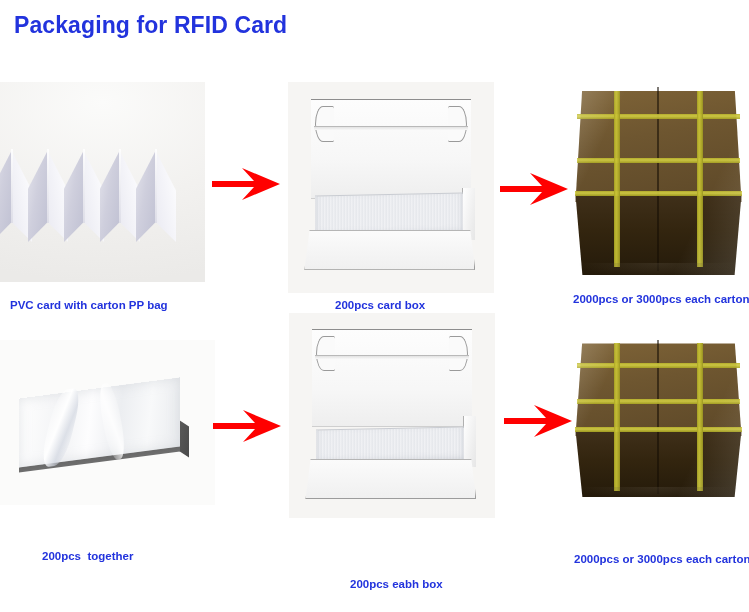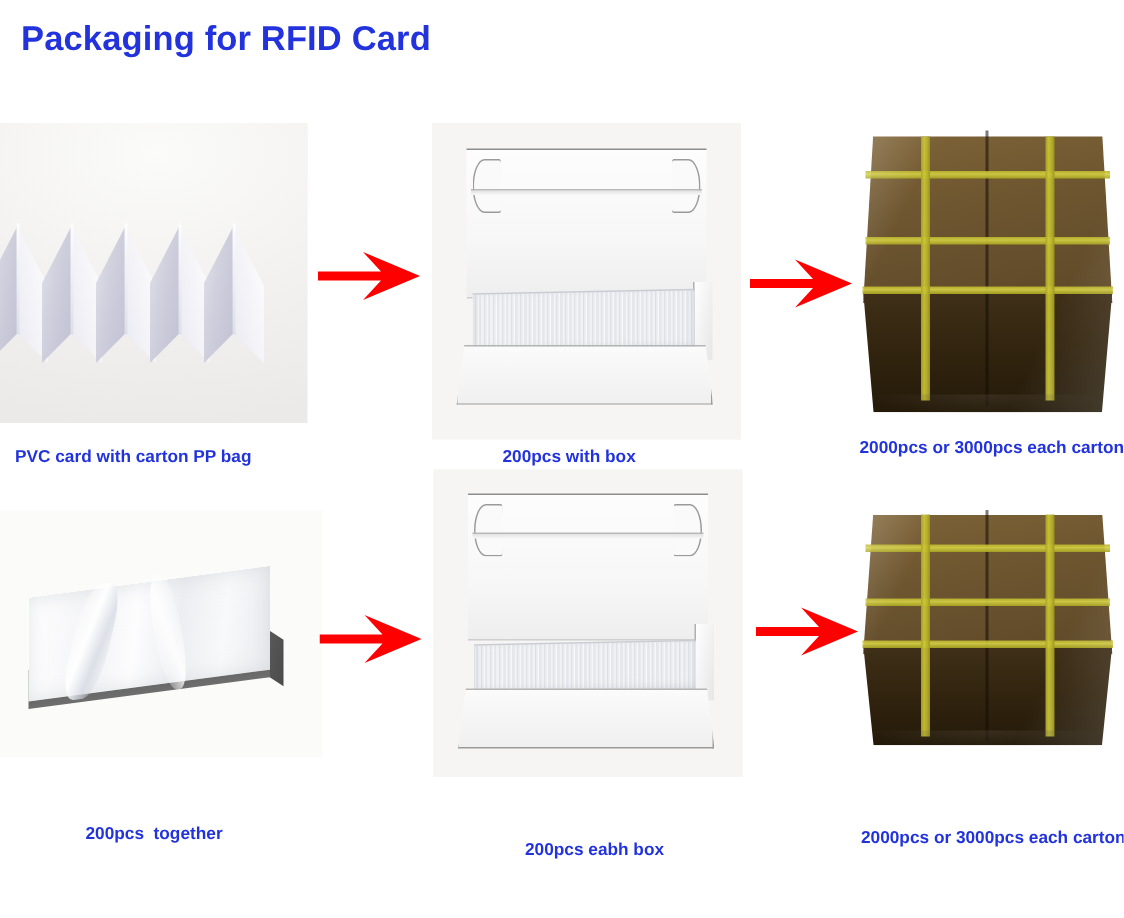--- a/index.html
+++ b/index.html
@@ -293,21 +293,21 @@
     <div class="strap h" style="left:3%; top:39%; width:94%; height:5px;"></div>
     <div class="strap h" style="left:2%; top:56%; width:96%; height:5px;"></div>
     <div class="strap" style="left:24%; top:4%; width:6px; height:92%;"></div>
     <div class="strap" style="left:72%; top:4%; width:6px; height:92%;"></div>
     <div class="carton-gloss"></div>
     <div class="carton-shadow"></div>
   </div>
 </div>
 
 <div class="caption" style="left:10px; top:298px;">PVC card with carton PP bag</div>
-<div class="caption" style="left:335px; top:298px;">200pcs with box</div>
+<div class="caption" style="left:335px; top:298px;">200pcs card box</div>
 <div class="caption" style="left:573px; top:292px;">2000pcs or 3000pcs each carton</div>
 
 <div class="photo" style="left:0px; top:340px; width:215px; height:165px; background:#ffffff;">
   <div class="stack-bg"></div>
   <div class="stack-side"></div>
   <div class="stack-front"></div>
   <div class="stack-top"></div>
 </div>
 
 <svg class="arrow" style="left:213px; top:409px;" width="70" height="34" viewBox="0 0 70 34">
@@ -338,15 +338,15 @@
     <div class="strap h" style="left:3%; top:16%; width:94%; height:5px;"></div>
     <div class="strap h" style="left:3%; top:39%; width:94%; height:5px;"></div>
     <div class="strap h" style="left:2%; top:56%; width:96%; height:5px;"></div>
     <div class="strap" style="left:24%; top:4%; width:6px; height:92%;"></div>
     <div class="strap" style="left:72%; top:4%; width:6px; height:92%;"></div>
     <div class="carton-gloss"></div>
     <div class="carton-shadow"></div>
   </div>
 </div>
 
-<div class="caption" style="left:57px; top:549px;">200pcs  together</div>
-<div class="caption" style="left:350px; top:560px;">200pcs eabh box</div>
+<div class="caption" style="left:42px; top:549px;">200pcs  together</div>
+<div class="caption" style="left:350px; top:577px;">200pcs eabh box</div>
 <div class="caption" style="left:574px; top:552px;">2000pcs or 3000pcs each carton</div>
 
 </body></html>

